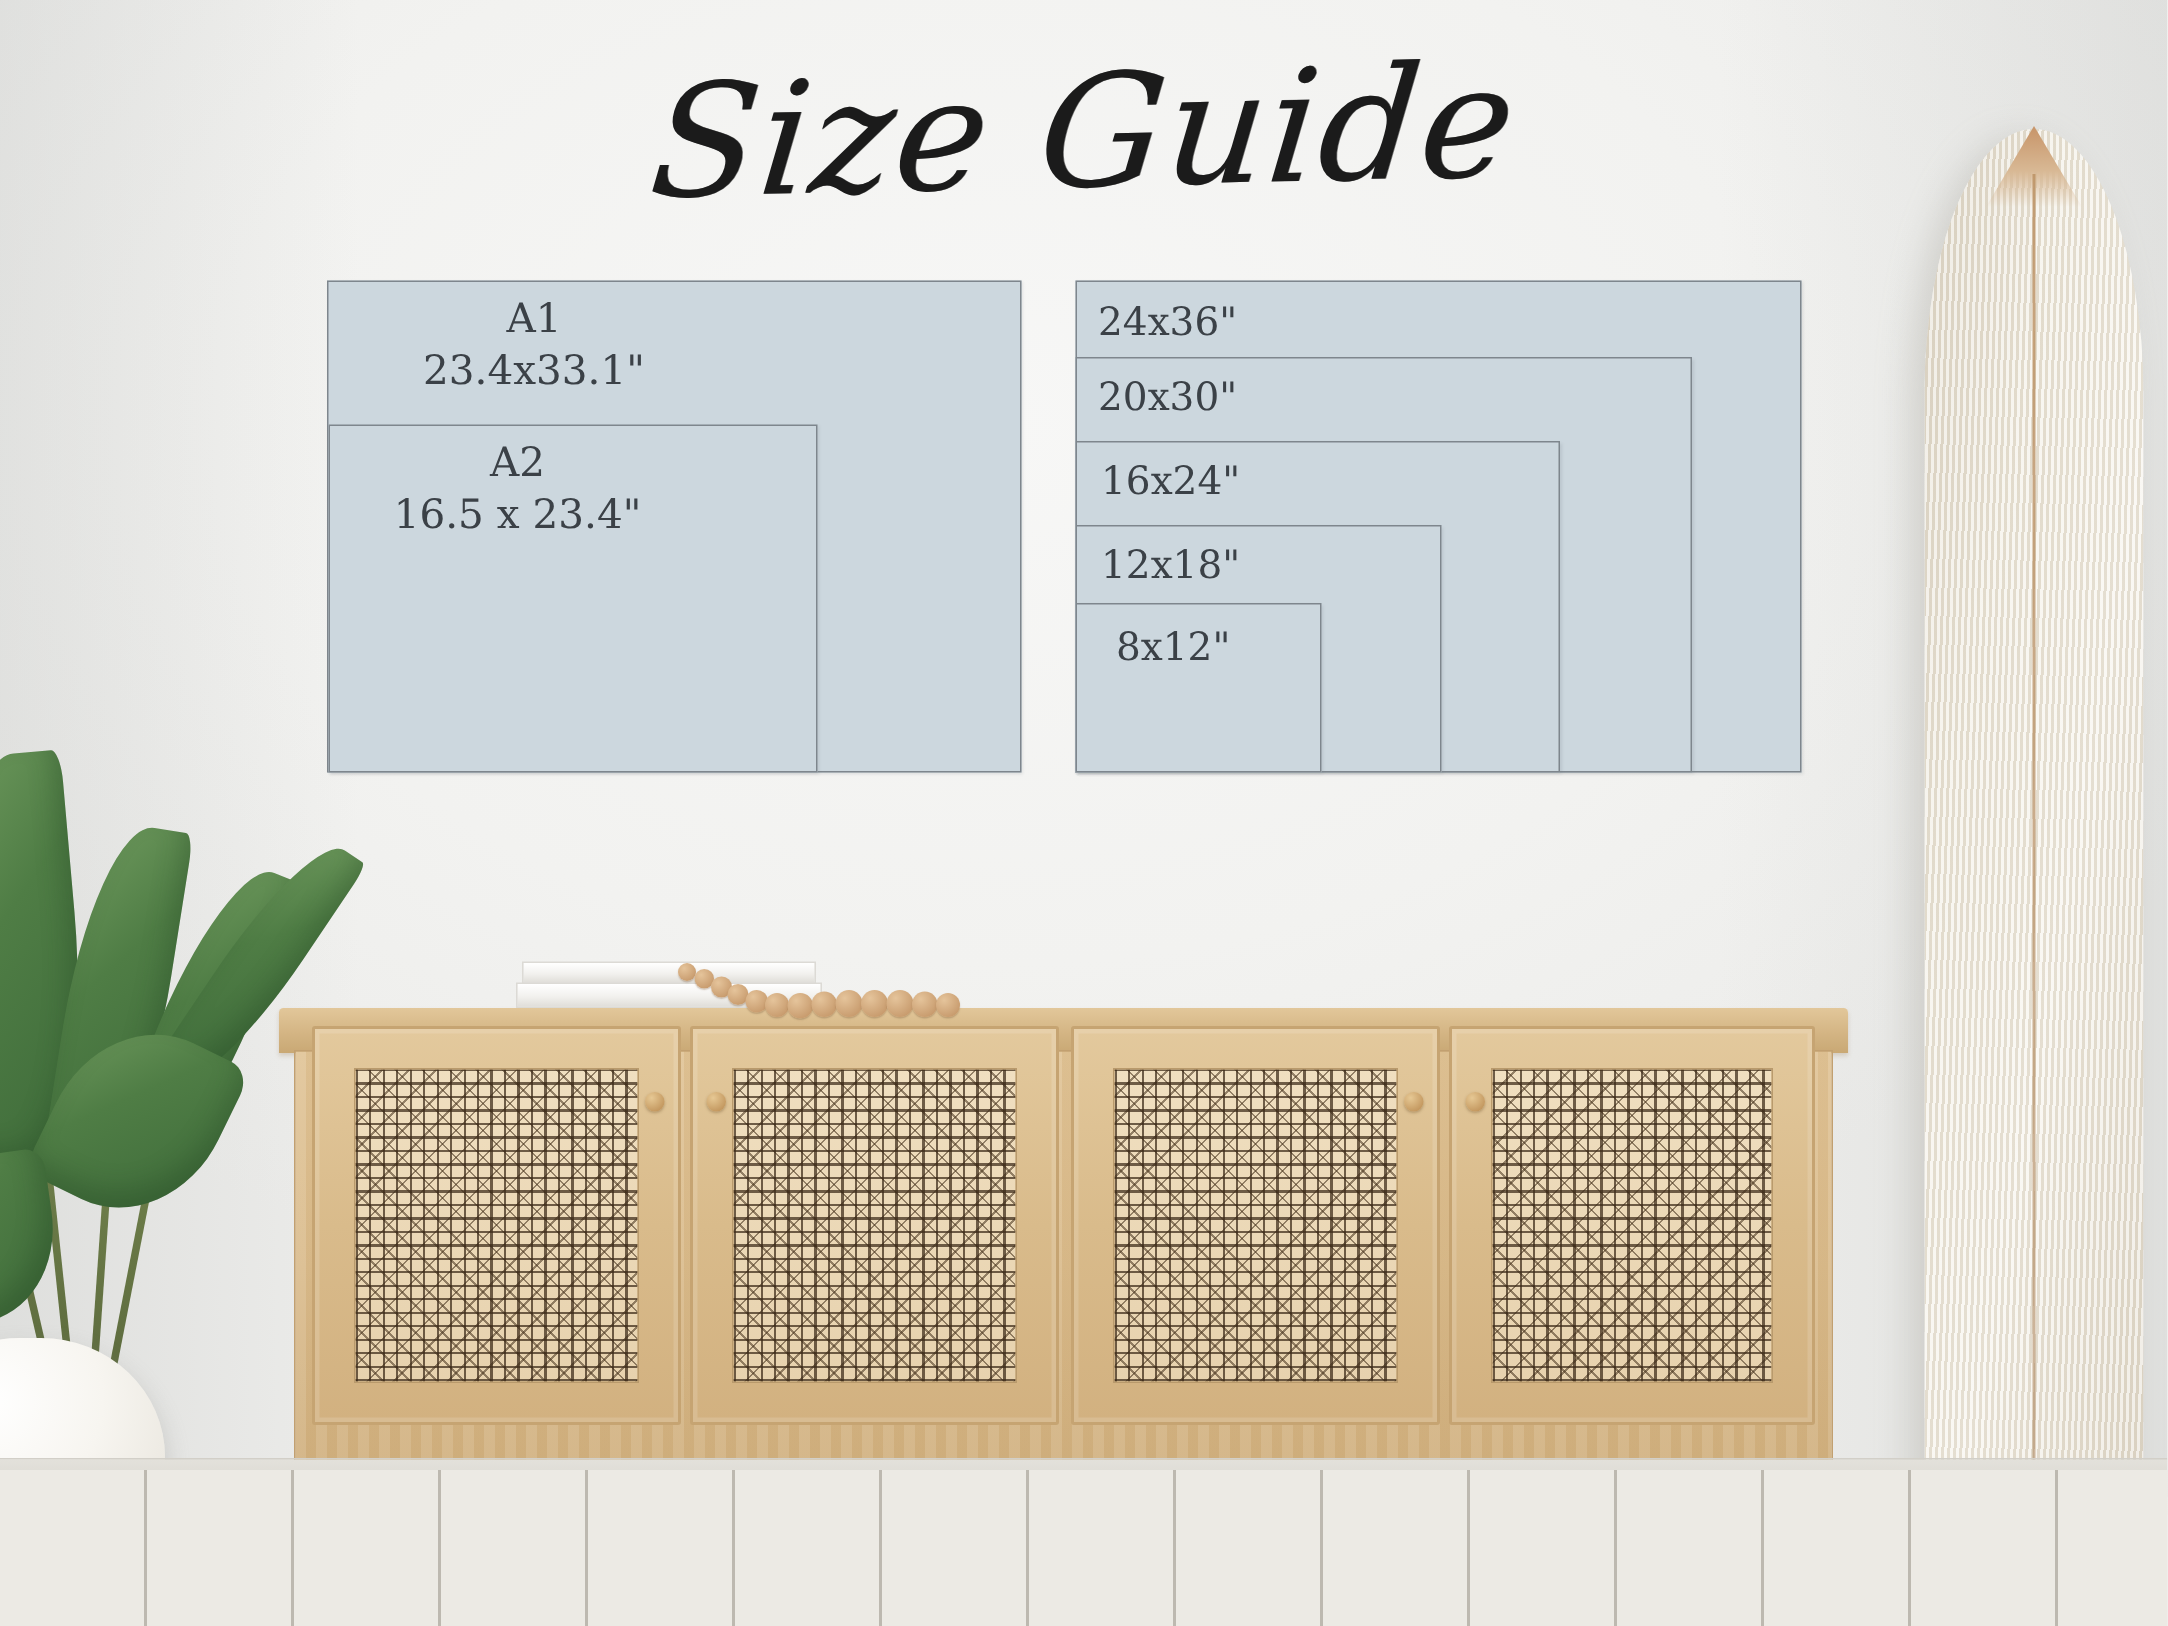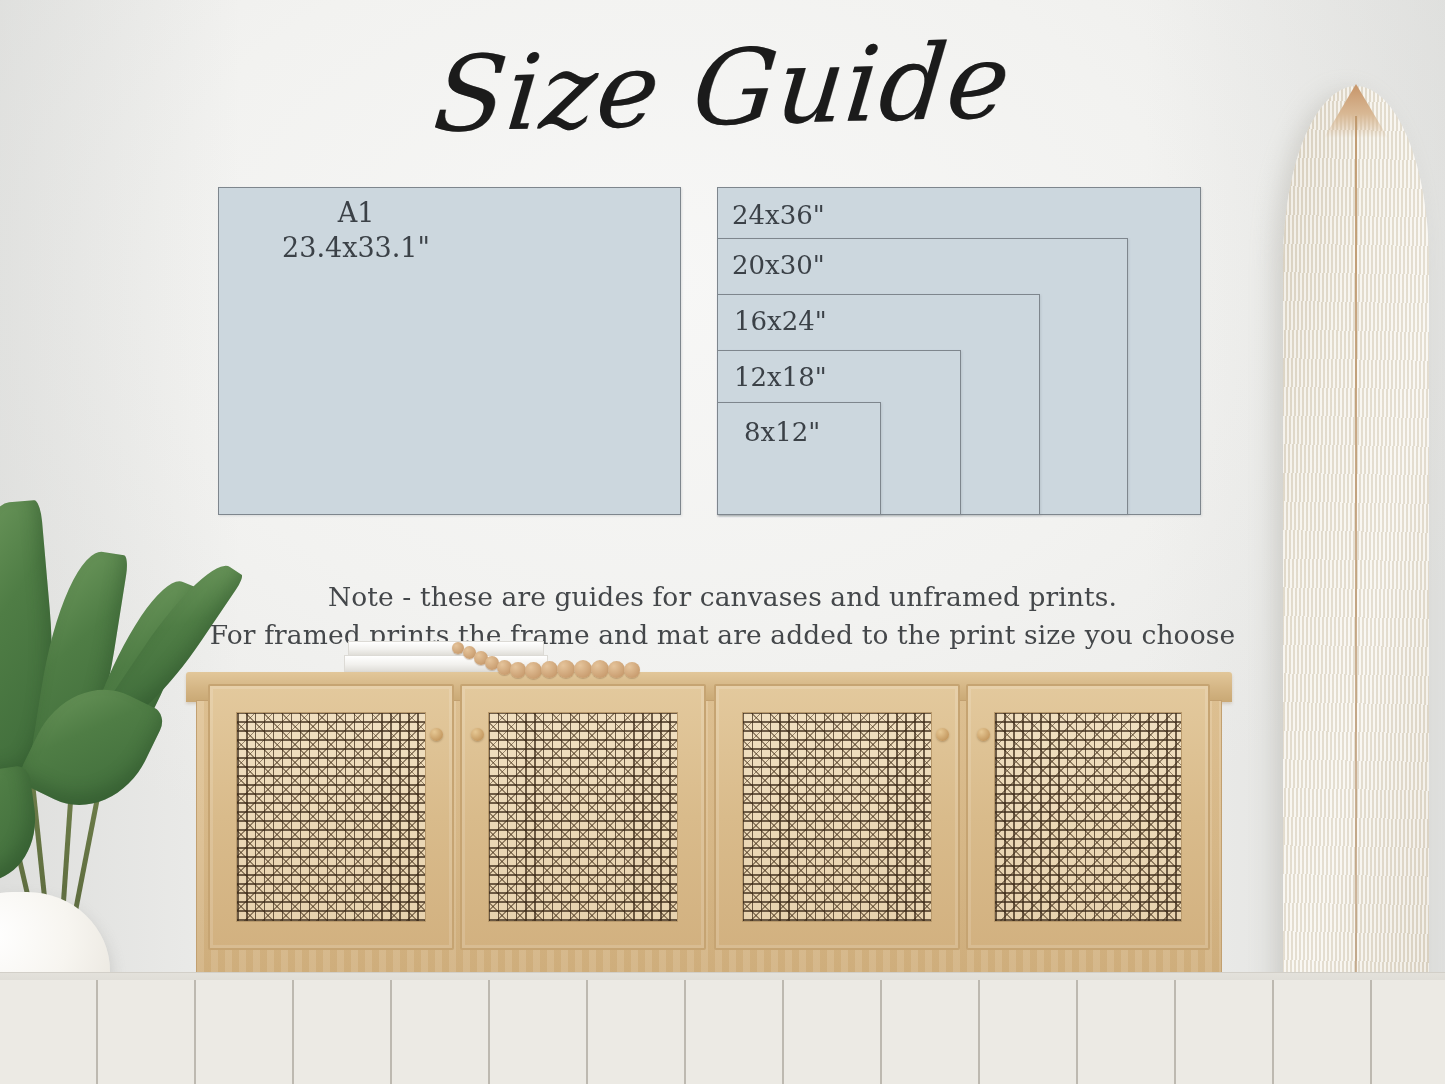--- a/index.html
+++ b/index.html
@@ -286,20 +286,26 @@
 
   <div class="chart chart-left">
 
     <div class="rect" style="left:0; top:0; width:463px; height:328px;">
       <div class="rect-label lbl-a1">
         <span>A1</span>
         <span class="line2">23.4x33.1"</span>
       </div>
     </div>
 
+    <div class="rect" style="left:1px; top:96px; width:326px; height:232px;">
+      <div class="rect-label lbl-a2" style="left:10px; top:8px;">
+        <span>A2</span>
+        <span class="line2">16.5 x 23.4"</span>
+      </div>
+    </div>
   </div>
 
   <div class="chart chart-right">
 
     <div class="rect" style="left:0; top:0; width:484px; height:328px;">
       <div class="rect-label lbl-r" style="left:14px; top:11px;">24x36"</div>
     </div>
 
     <div class="rect" style="left:0; top:51px; width:411px; height:277px;">
       <div class="rect-label lbl-r" style="left:14px; top:10px;">20x30"</div>
@@ -311,24 +317,20 @@
 
     <div class="rect" style="left:0; top:163px; width:244px; height:165px;">
       <div class="rect-label lbl-r" style="left:16px; top:10px;">12x18"</div>
     </div>
 
     <div class="rect" style="left:0; top:215px; width:164px; height:113px;">
       <div class="rect-label lbl-r" style="left:26px; top:13px;">8x12"</div>
     </div>
   </div>
 
-  <div class="note">
-    <div>Note - these are guides for canvases and unframed prints.</div>
-    <div>For framed prints the frame and mat are added to the print size you choose</div>
-  </div>
 
   <div class="sideboard">
     <div class="sb-top"></div>
     <div class="sb-body"></div>
 
     <div class="door" style="left:22px; width:246px;">
       <div class="cane"></div>
       <div class="knob" style="right:9px;"></div>
     </div>
     <div class="door" style="left:274px; width:246px;">

